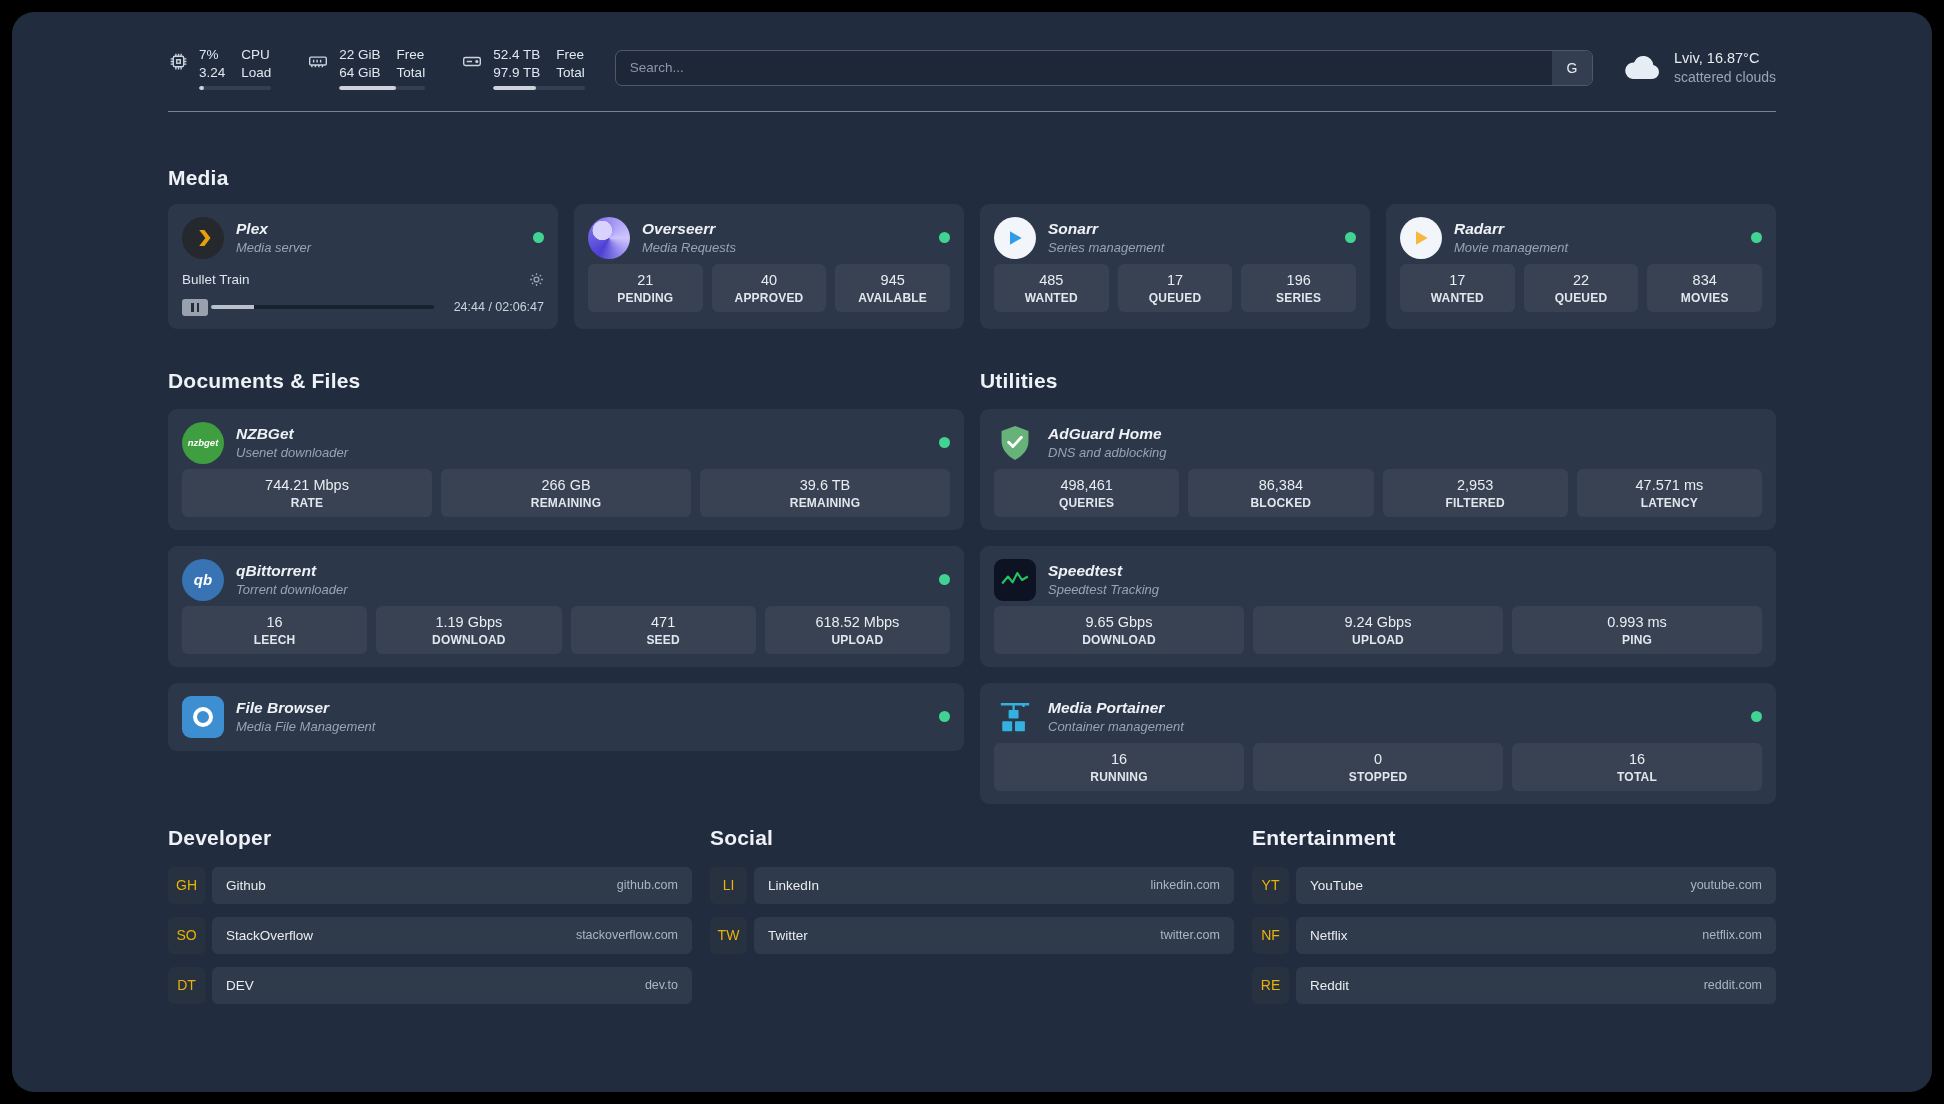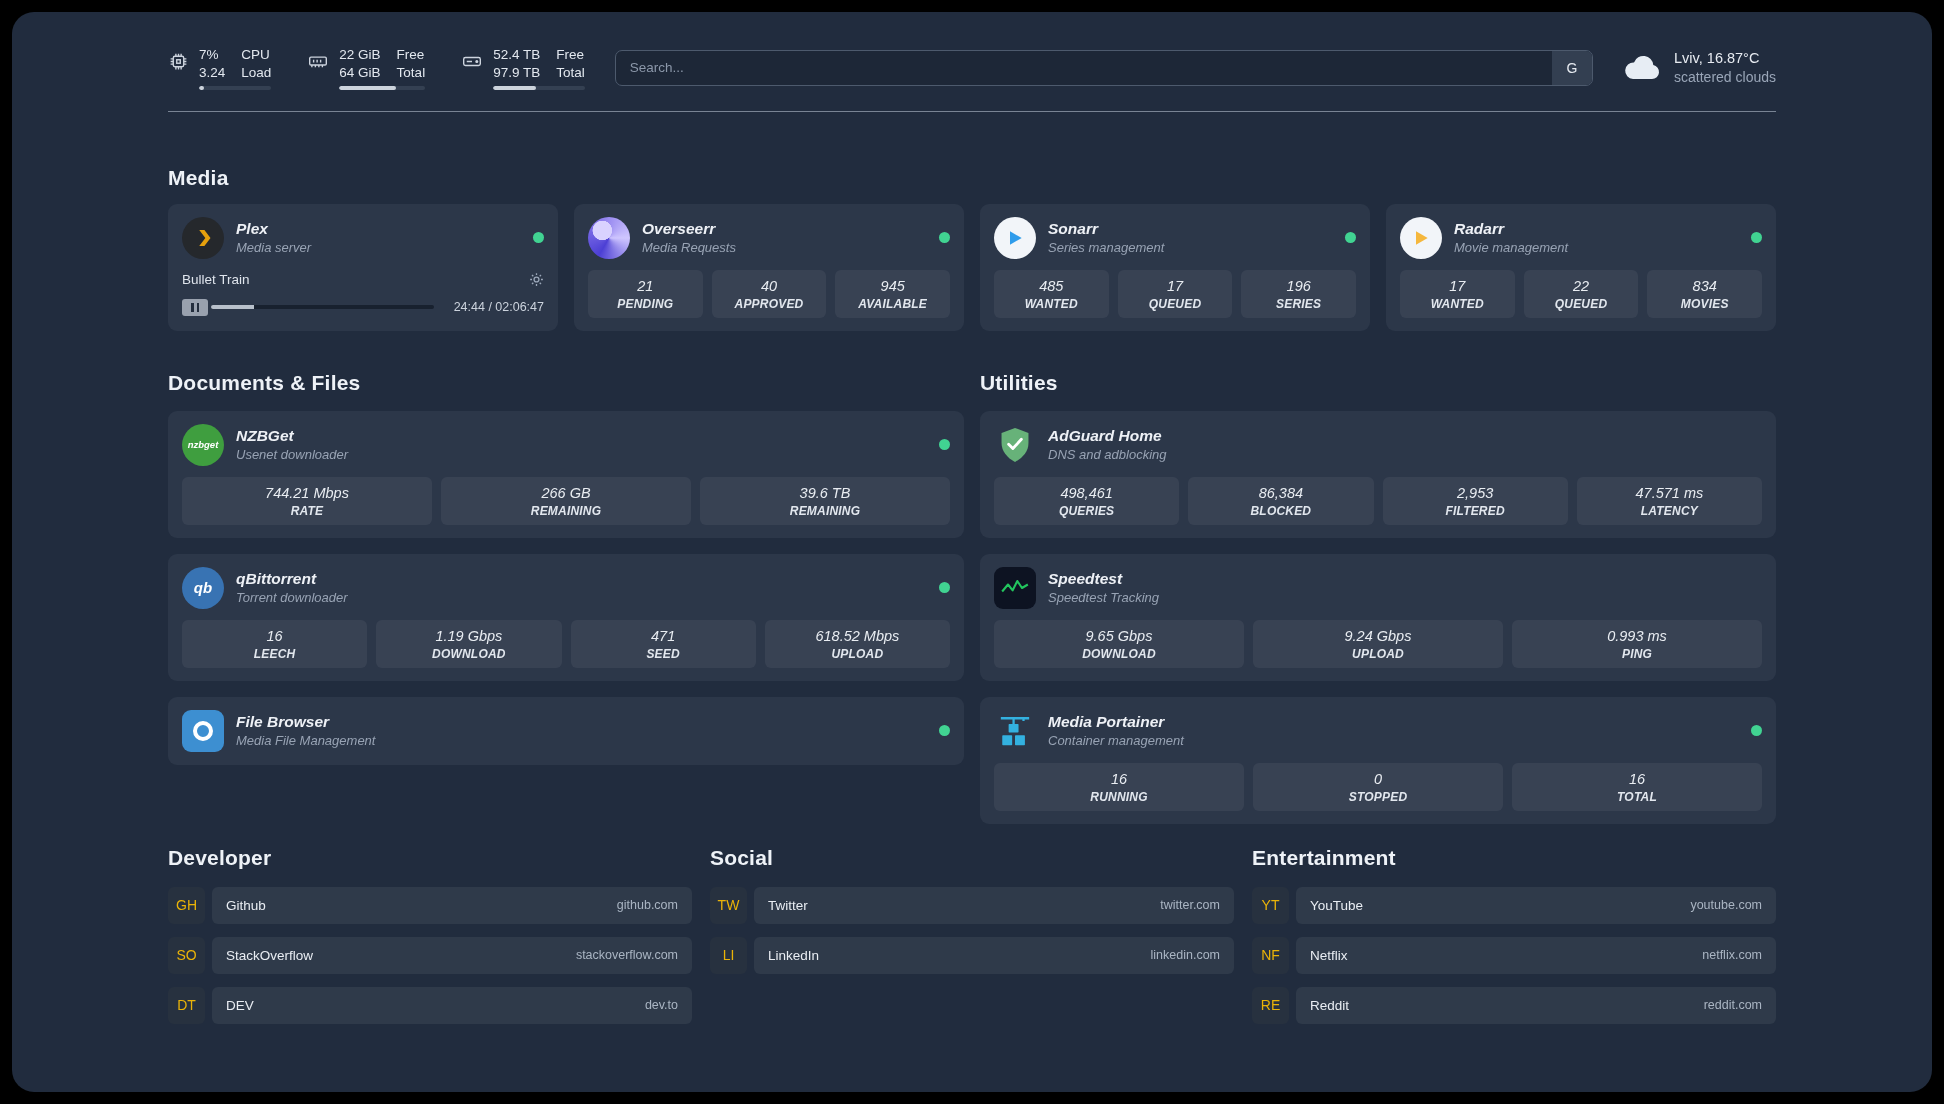--- a/index.html
+++ b/index.html
@@ -31,21 +31,21 @@
   
   .section-title { font-size:21px; font-weight:700; color:#eef2f7; letter-spacing:.2px; }
   .media-title { margin-top:54px; }
   .media-grid { margin-top:14px; display:grid; grid-template-columns:repeat(4,1fr); gap:16px; align-items:stretch; }
   .card { background:#2c3749; border-radius:9px; padding:13px 14px; cursor:pointer; }
   .card-head { display:flex; align-items:center; gap:12px;font-style:italic; }
   .app-icon { width:42px; height:42px; flex:0 0 42px; display:flex; align-items:center; justify-content:center; border-radius:9px; overflow:hidden; }
   .app-name { font-size:15.5px; font-weight:600; color:#eef1f6; }
   .app-sub { font-size:13px; color:#98a3b4; margin-top:2px; }
   .dot { width:11px; height:11px; border-radius:50%; background:#41d392; margin-left:auto; flex:0 0 11px; }
-  .stats { display:flex; gap:9px; margin-top:11px;font-style:italic; }
+  .stats { display:flex; gap:9px; margin-top:5px; }
   .stat { flex:1; background:rgba(255,255,255,.06); border-radius:6px; padding:8px 4px 7px; text-align:center; }
   .stat-value { font-size:14.5px; color:#e9edf2; }
   .stat-label { font-size:12px; font-weight:700; margin-top:3px; letter-spacing:.2px; color:#e2e7ee; }
 
   
   .nowplaying { margin-top:13px; display:flex; align-items:center; font-size:13.5px; color:#dfe4ec; }
   .gear { margin-left:auto; cursor:pointer; display:block; }
   .progress-row { margin-top:12px; display:flex; align-items:center; }
   .pausebtn { width:26px; height:17px; background:#99a1ae; border-radius:3px; display:flex; align-items:center; justify-content:center; gap:3px; border:none; cursor:pointer; flex:0 0 26px; }
   .pausebtn span { width:2.5px; height:9px; background:#232d3d; display:block; }
@@ -485,33 +485,33 @@
           <div class="bm-main">
               <span class="bm-name">DEV</span>
               <span class="bm-url">dev.to</span>
             </div>
         </div>
       </div>
 
       <div class="bm-group">
         <h2 class="section-title bm-title">Social</h2>
         <div class="bm-item">
+          <div class="bm-abbr">LI</div>
+          <div class="bm-main">
+              <span class="bm-name">LinkedIn</span>
+              <span class="bm-url">linkedin.com</span>
+            </div>
+        </div>
+        <div class="bm-item">
           <div class="bm-abbr">TW</div>
           <div class="bm-main">
               <span class="bm-name">Twitter</span>
               <span class="bm-url">twitter.com</span>
             </div>
         </div>
-        <div class="bm-item">
-          <div class="bm-abbr">LI</div>
-          <div class="bm-main">
-              <span class="bm-name">LinkedIn</span>
-              <span class="bm-url">linkedin.com</span>
-            </div>
-        </div>
       </div>
 
       <div class="bm-group">
         <h2 class="section-title bm-title">Entertainment</h2>
         <div class="bm-item">
           <div class="bm-abbr">YT</div>
           <div class="bm-main">
               <span class="bm-name">YouTube</span>
               <span class="bm-url">youtube.com</span>
             </div>

